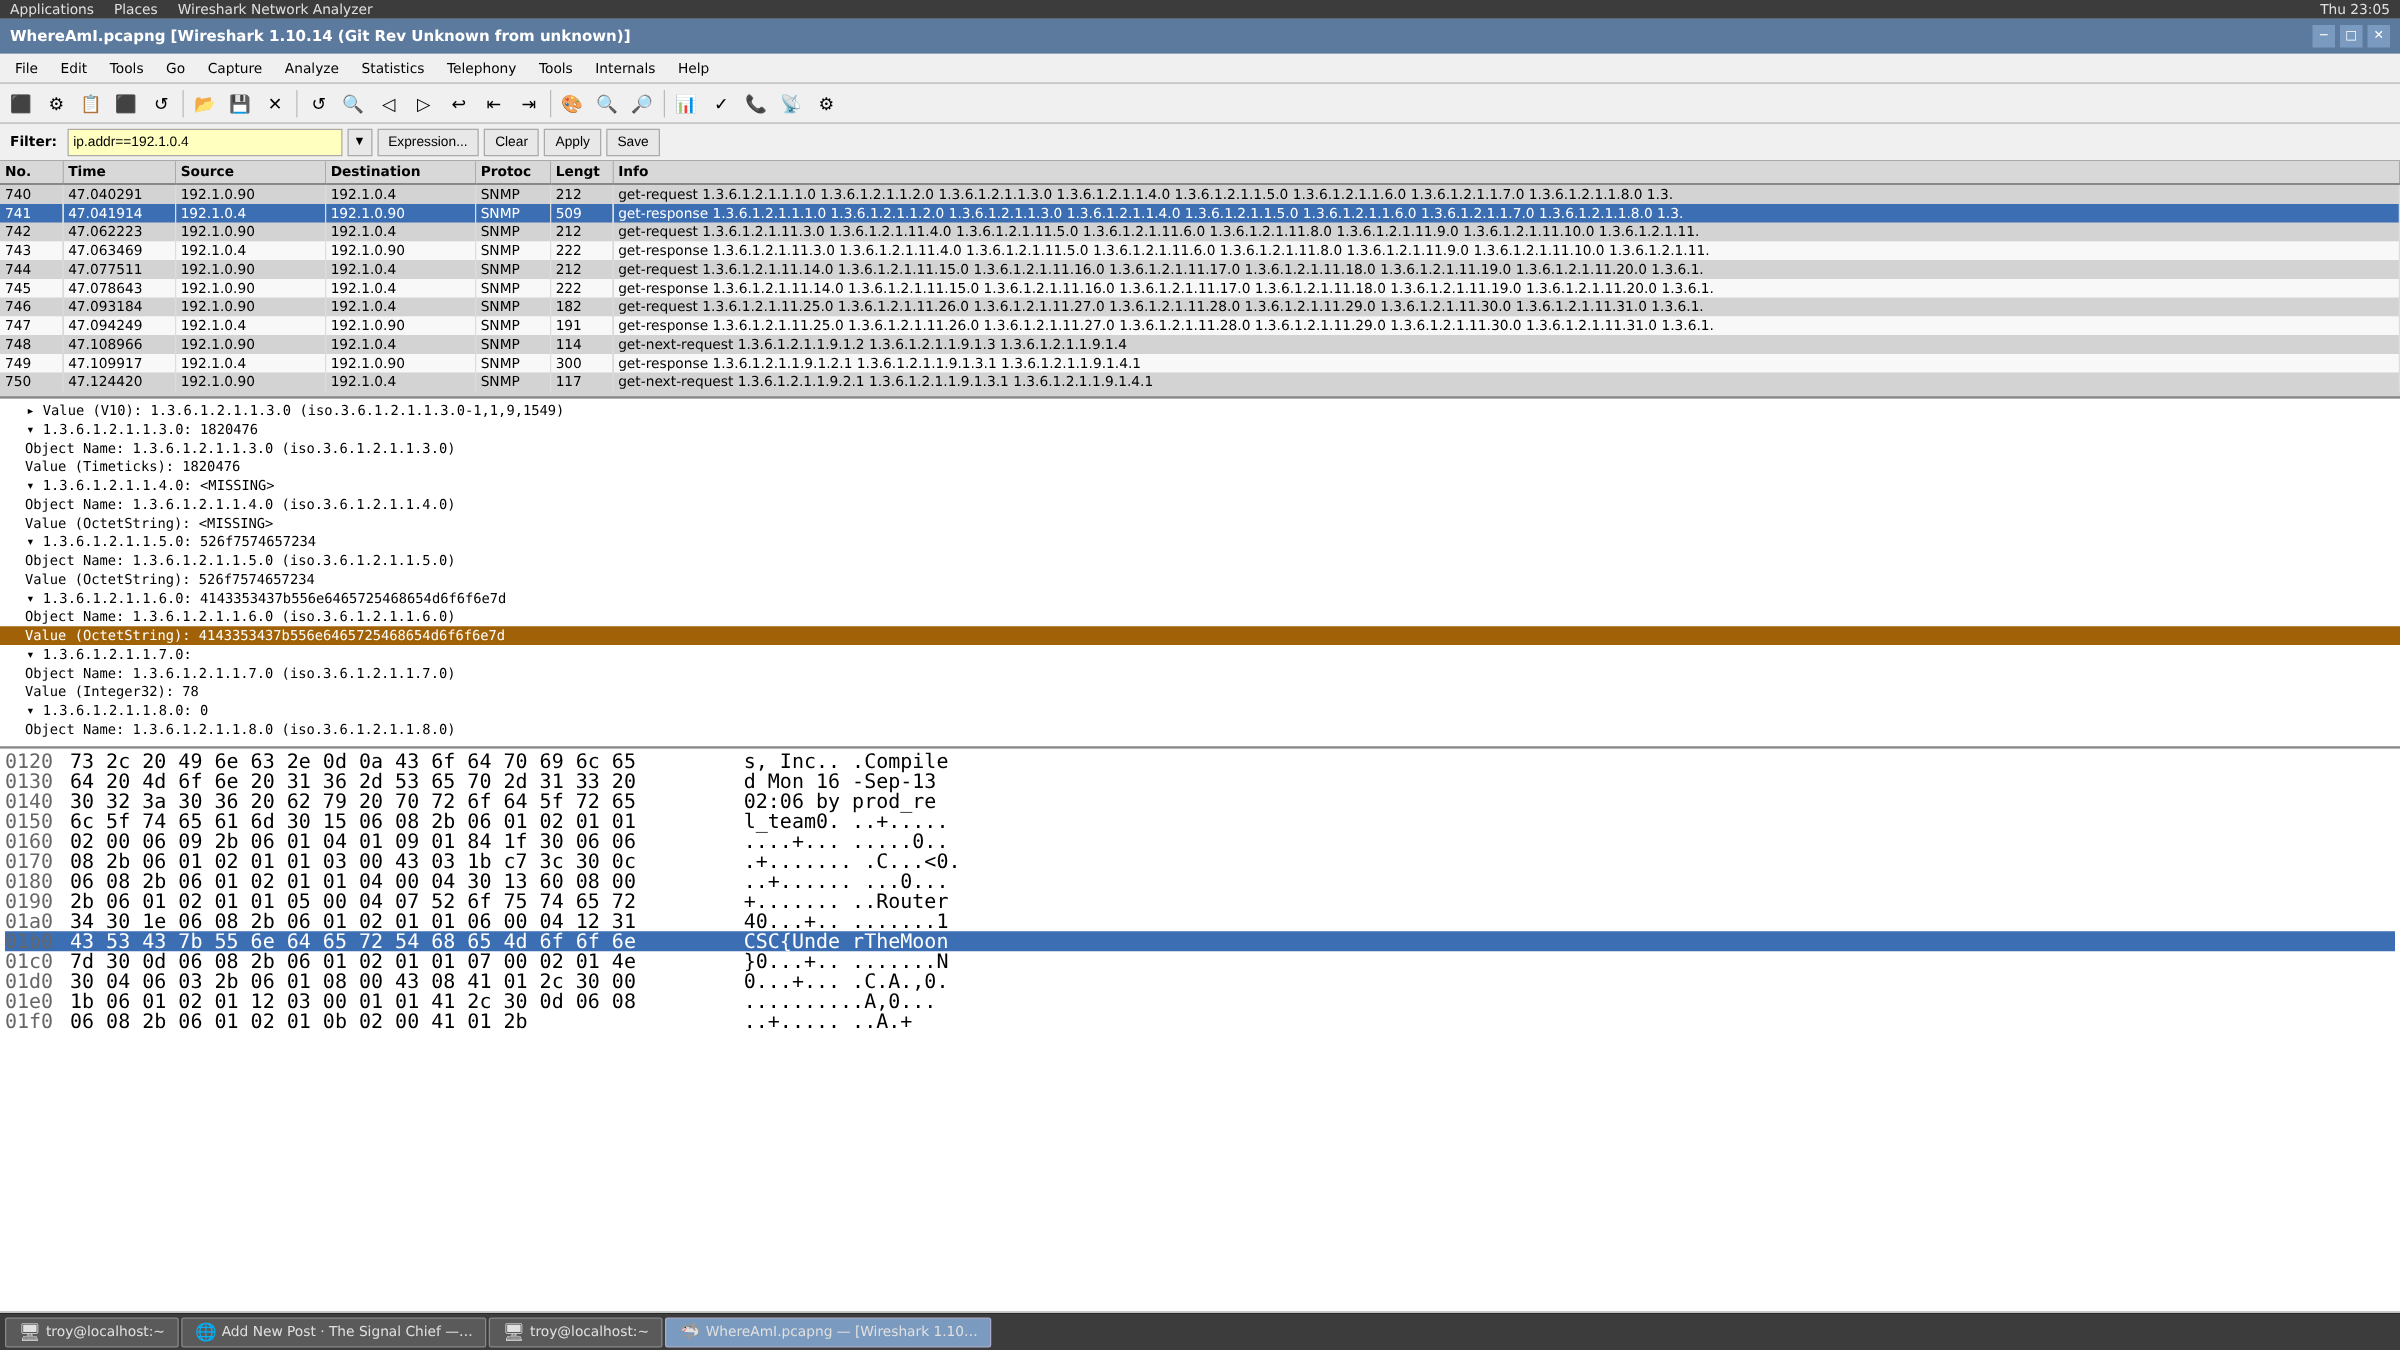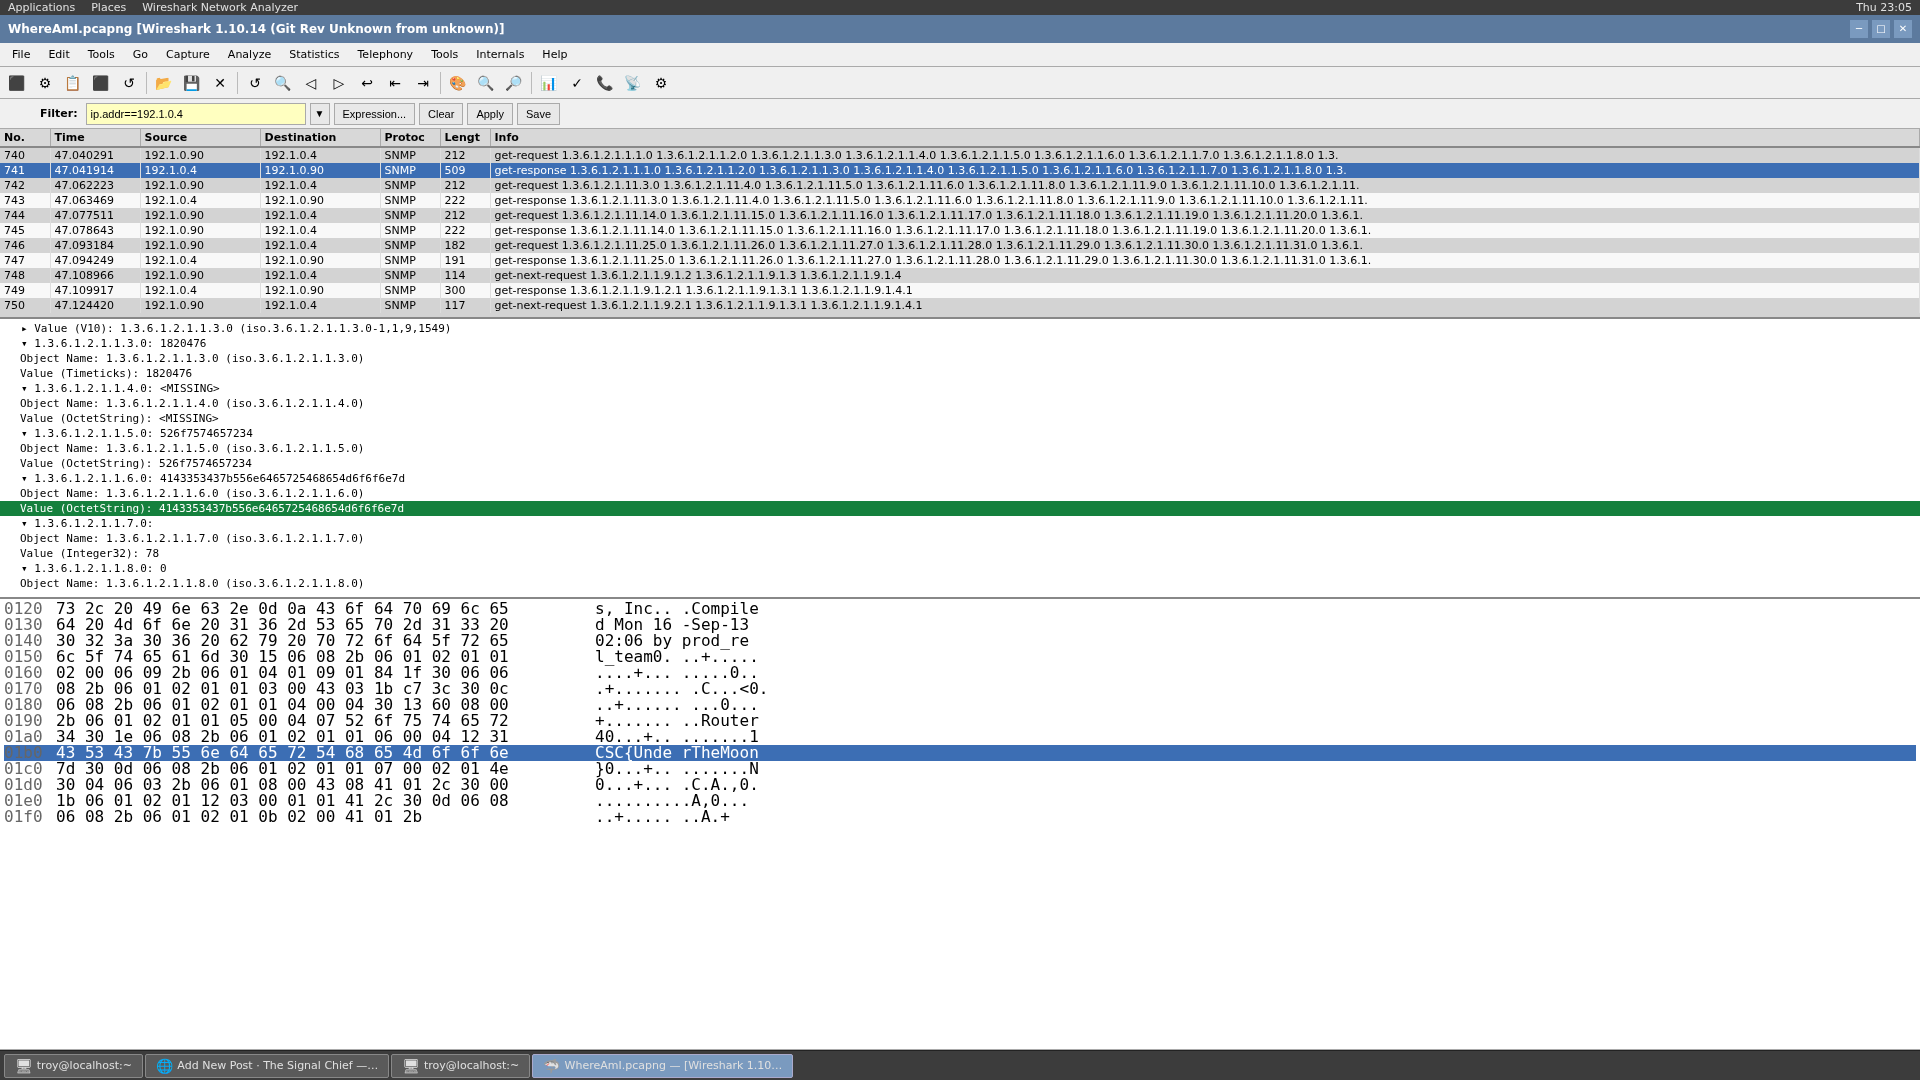--- a/index.html
+++ b/index.html
@@ -49,21 +49,21 @@
       border-radius: 2px;
     }
     .tb-separator { width: 1px; height: 22px; background: #bbb; margin: 0 2px; }
 
     
     #filter-bar {
       display: flex; align-items: center;
       background: #f0f0f0; border-bottom: 1px solid #aaa; height: 30px;
       padding: 2px 4px; gap: 4px;
     }
-    #filter-label { font-size: 11px; font-weight: bold; padding: 0 4px; margin-left: 32px; }
+    #filter-label { font-size: 11px; font-weight: bold; padding: 0 4px; }
     #filter-input {
       flex: 0 0 220px; height: 22px; border: 1px solid #aaa; padding: 2px 4px;
       font-size: 11px; background: #ffffc0;
     }
     #filter-dropdown-btn {
       height: 22px; border: 1px solid #aaa; background: #e8e8e8;
       padding: 0 4px; cursor: pointer; font-size: 10px;
     }
     .filter-btn {
       height: 22px; padding: 0 8px; border: 1px solid #aaa; background: #e8e8e8;
@@ -96,21 +96,21 @@
     .col-proto { width: 60px; }
     .col-len { width: 50px; }
     .col-info { width: auto; }
 
     
     #packet-detail {
       flex: 0 0 280px; overflow-y: auto; border-bottom: 2px solid #888;
       background: #fff; font-family: monospace; font-size: 11px; padding: 2px 0;
     }
     .detail-line { padding: 1px 21px; cursor: pointer; white-space: nowrap; }
-    .detail-line.selected { background: #15803d; color: #fff; }
+    .detail-line.selected { background: #a16207; color: #fff; }
     .detail-line.indent1 { padding-left: 20px; }
 
     
     #hex-dump {
       flex: 1; overflow-y: auto; background: #fff;
       font-family: 'DejaVu Sans Mono', 'Courier New', monospace; font-size: 16px;
       padding: 2px 4px;
     }
     .hex-row { display: flex; gap: 12px; line-height: 16px; cursor: default; }
     .hex-row.selected { background: #3c6eb4; color: #fff; }

